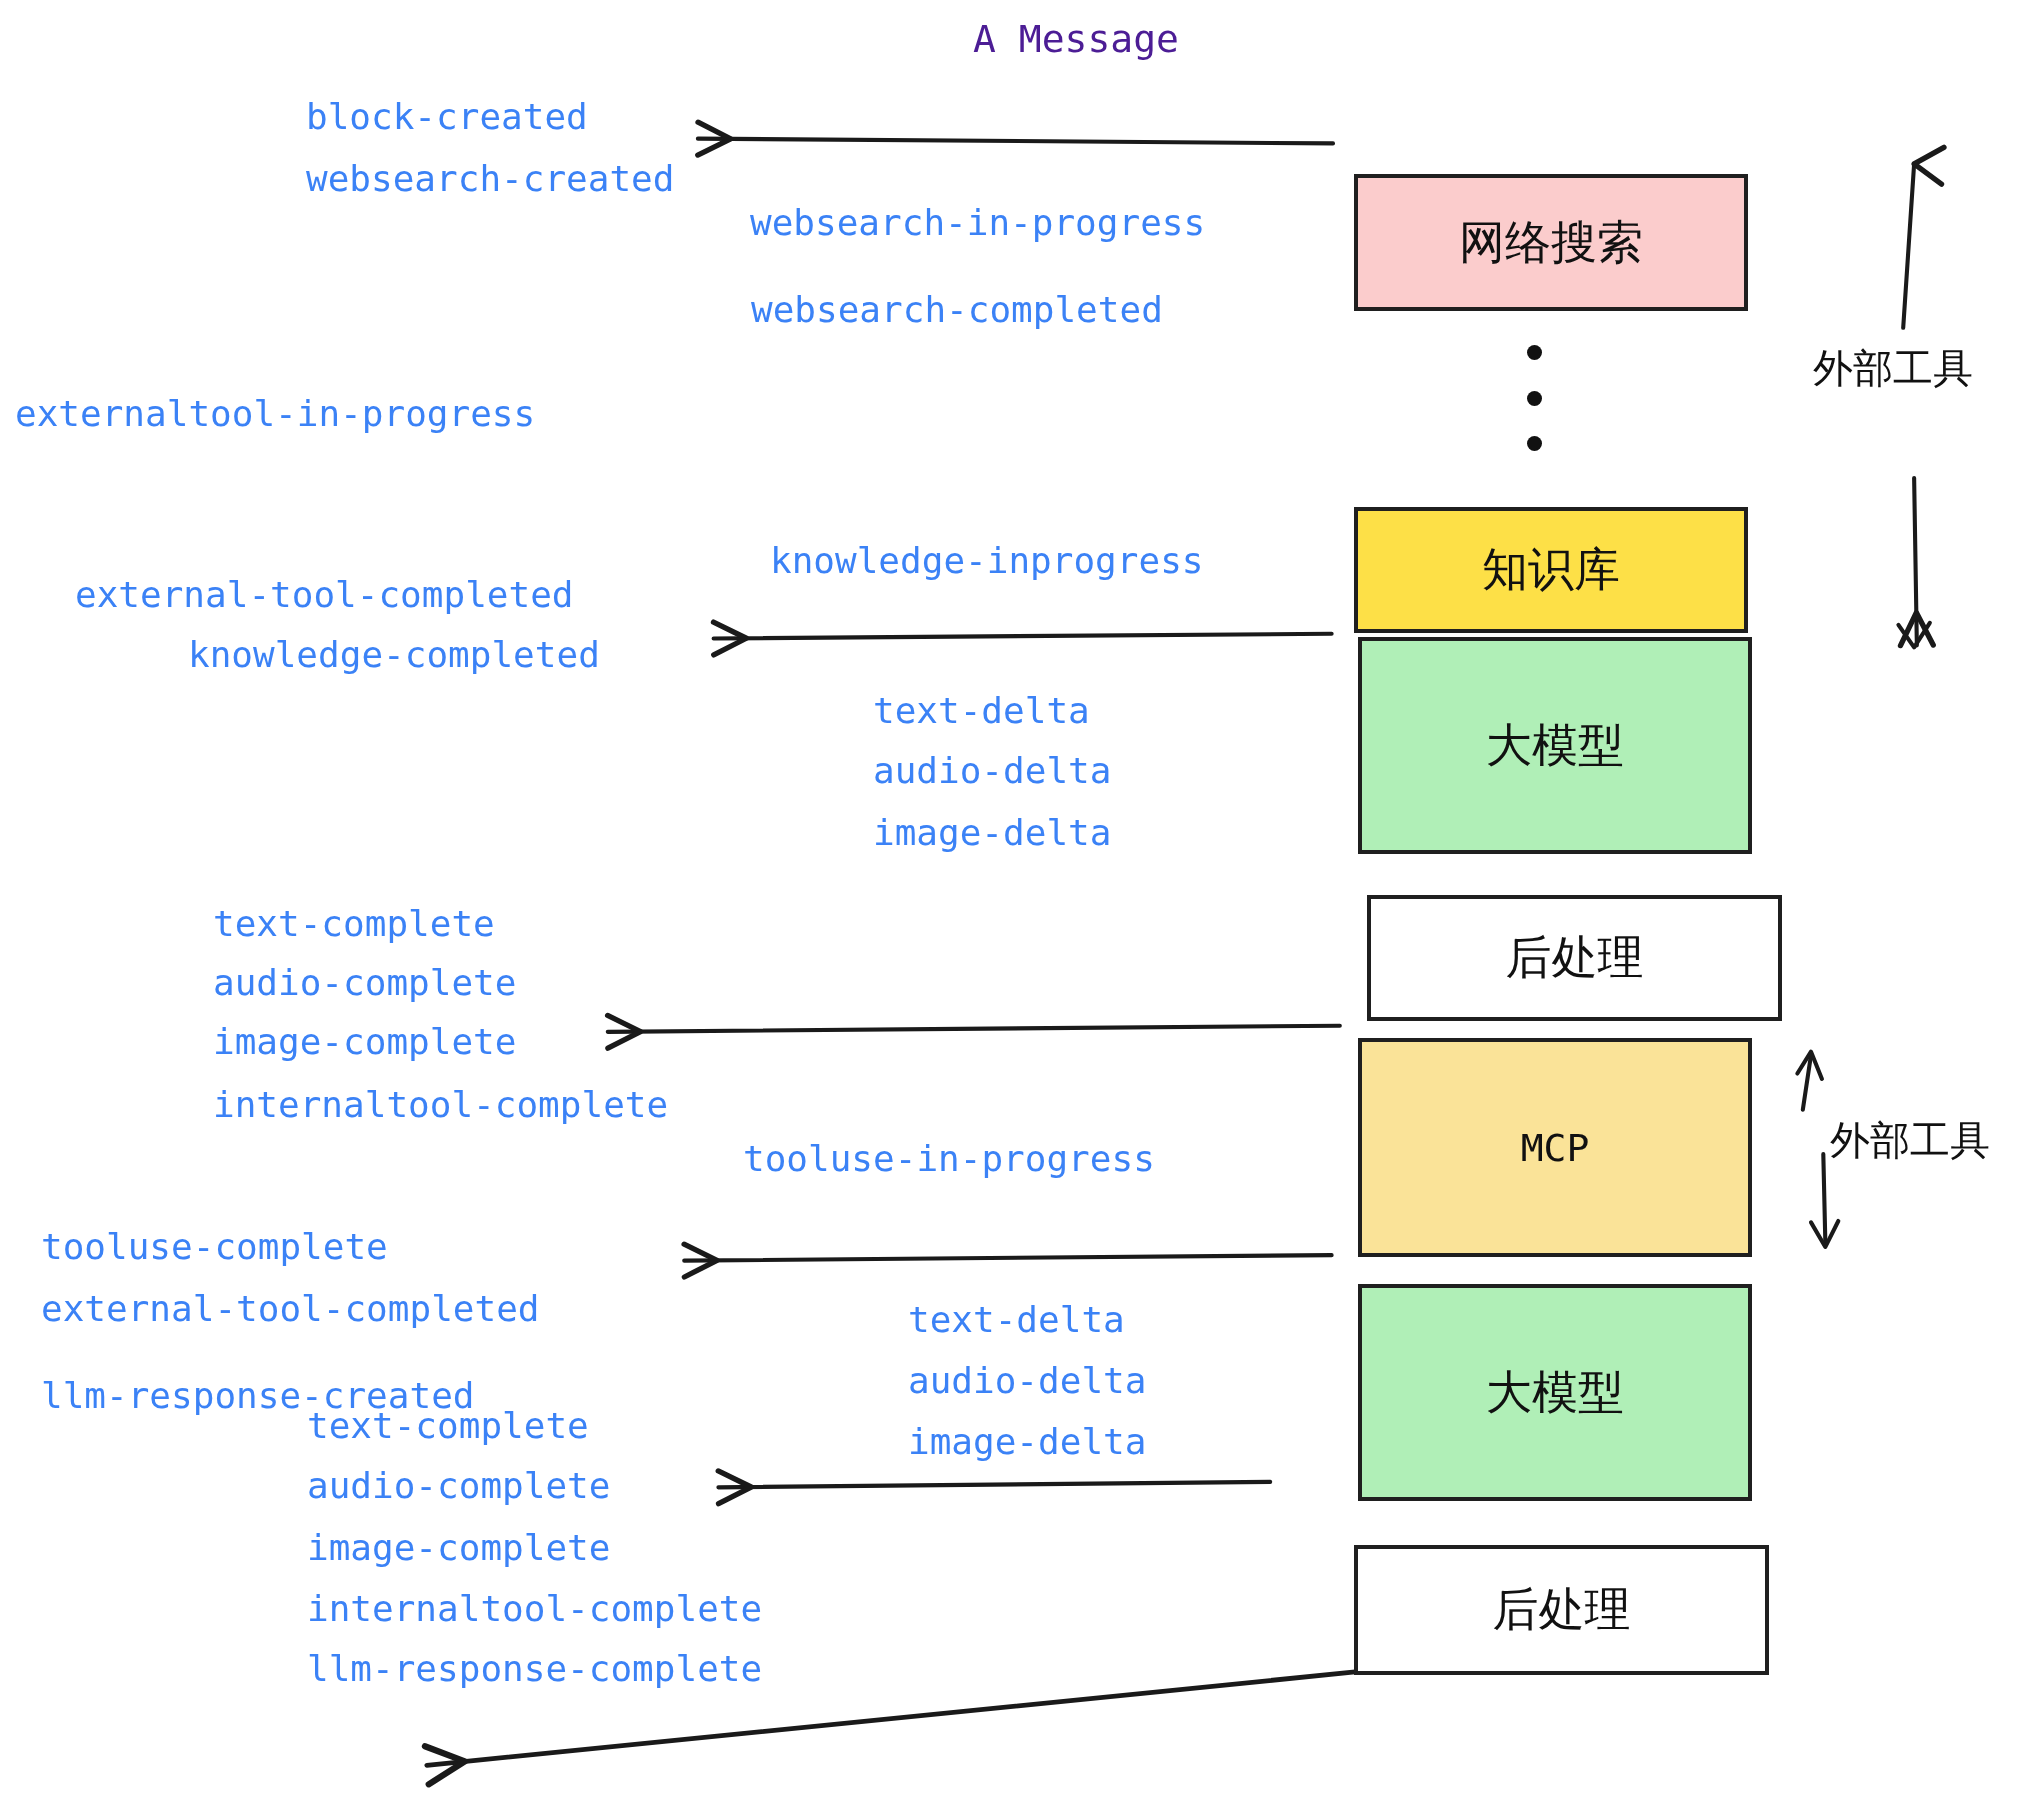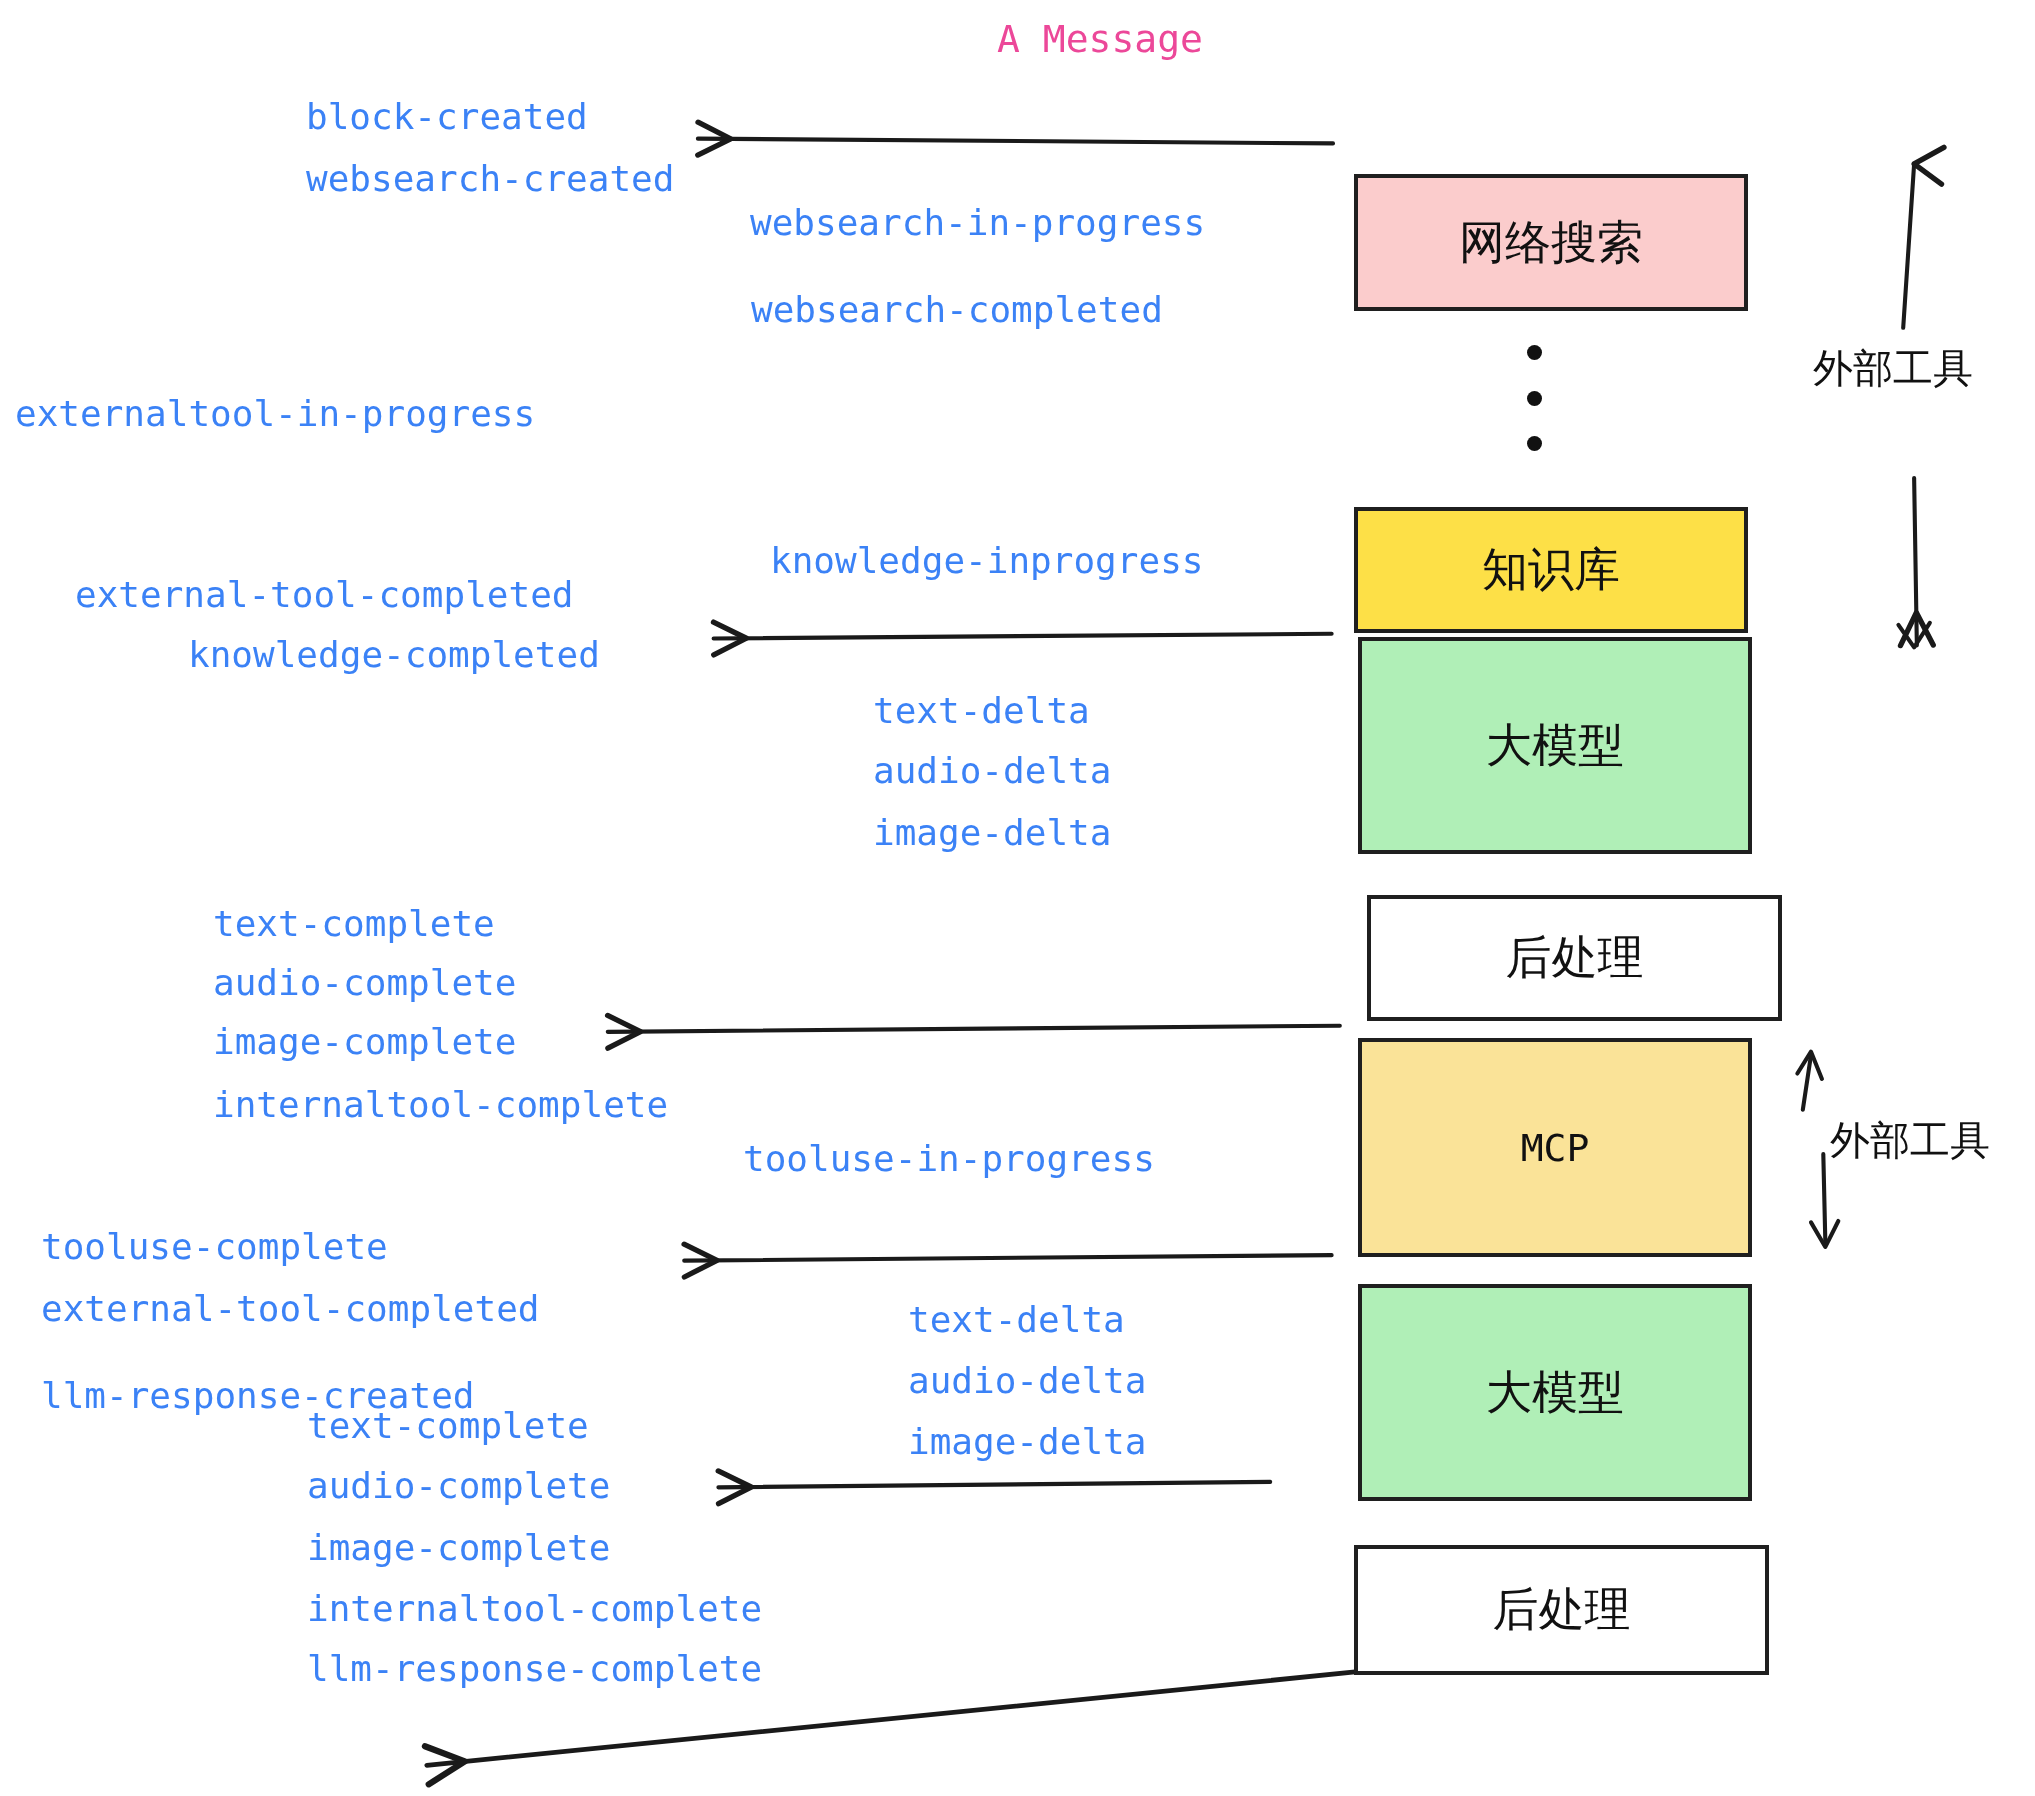--- a/index.html
+++ b/index.html
@@ -17,23 +17,22 @@
     font-size:36px;
     line-height:1.0;
     color:#3b82f6;
     white-space:nowrap;
     letter-spacing:0px;
   }
   .title{
     position:absolute;
     font-family:"DejaVu Sans Mono","Liberation Mono",monospace;
     font-size:38px;
-    color:#ec4899;
+    color:#4c1d95;
     white-space:nowrap;
-    margin-left:24px;
   }
   .box{
     position:absolute;
     border:4.8px solid #1f1f1f;
     box-sizing:border-box;
     display:flex;
     align-items:center;
     justify-content:center;
     font-family:"DejaVu Sans","Liberation Sans",sans-serif;
     font-size:46px;

